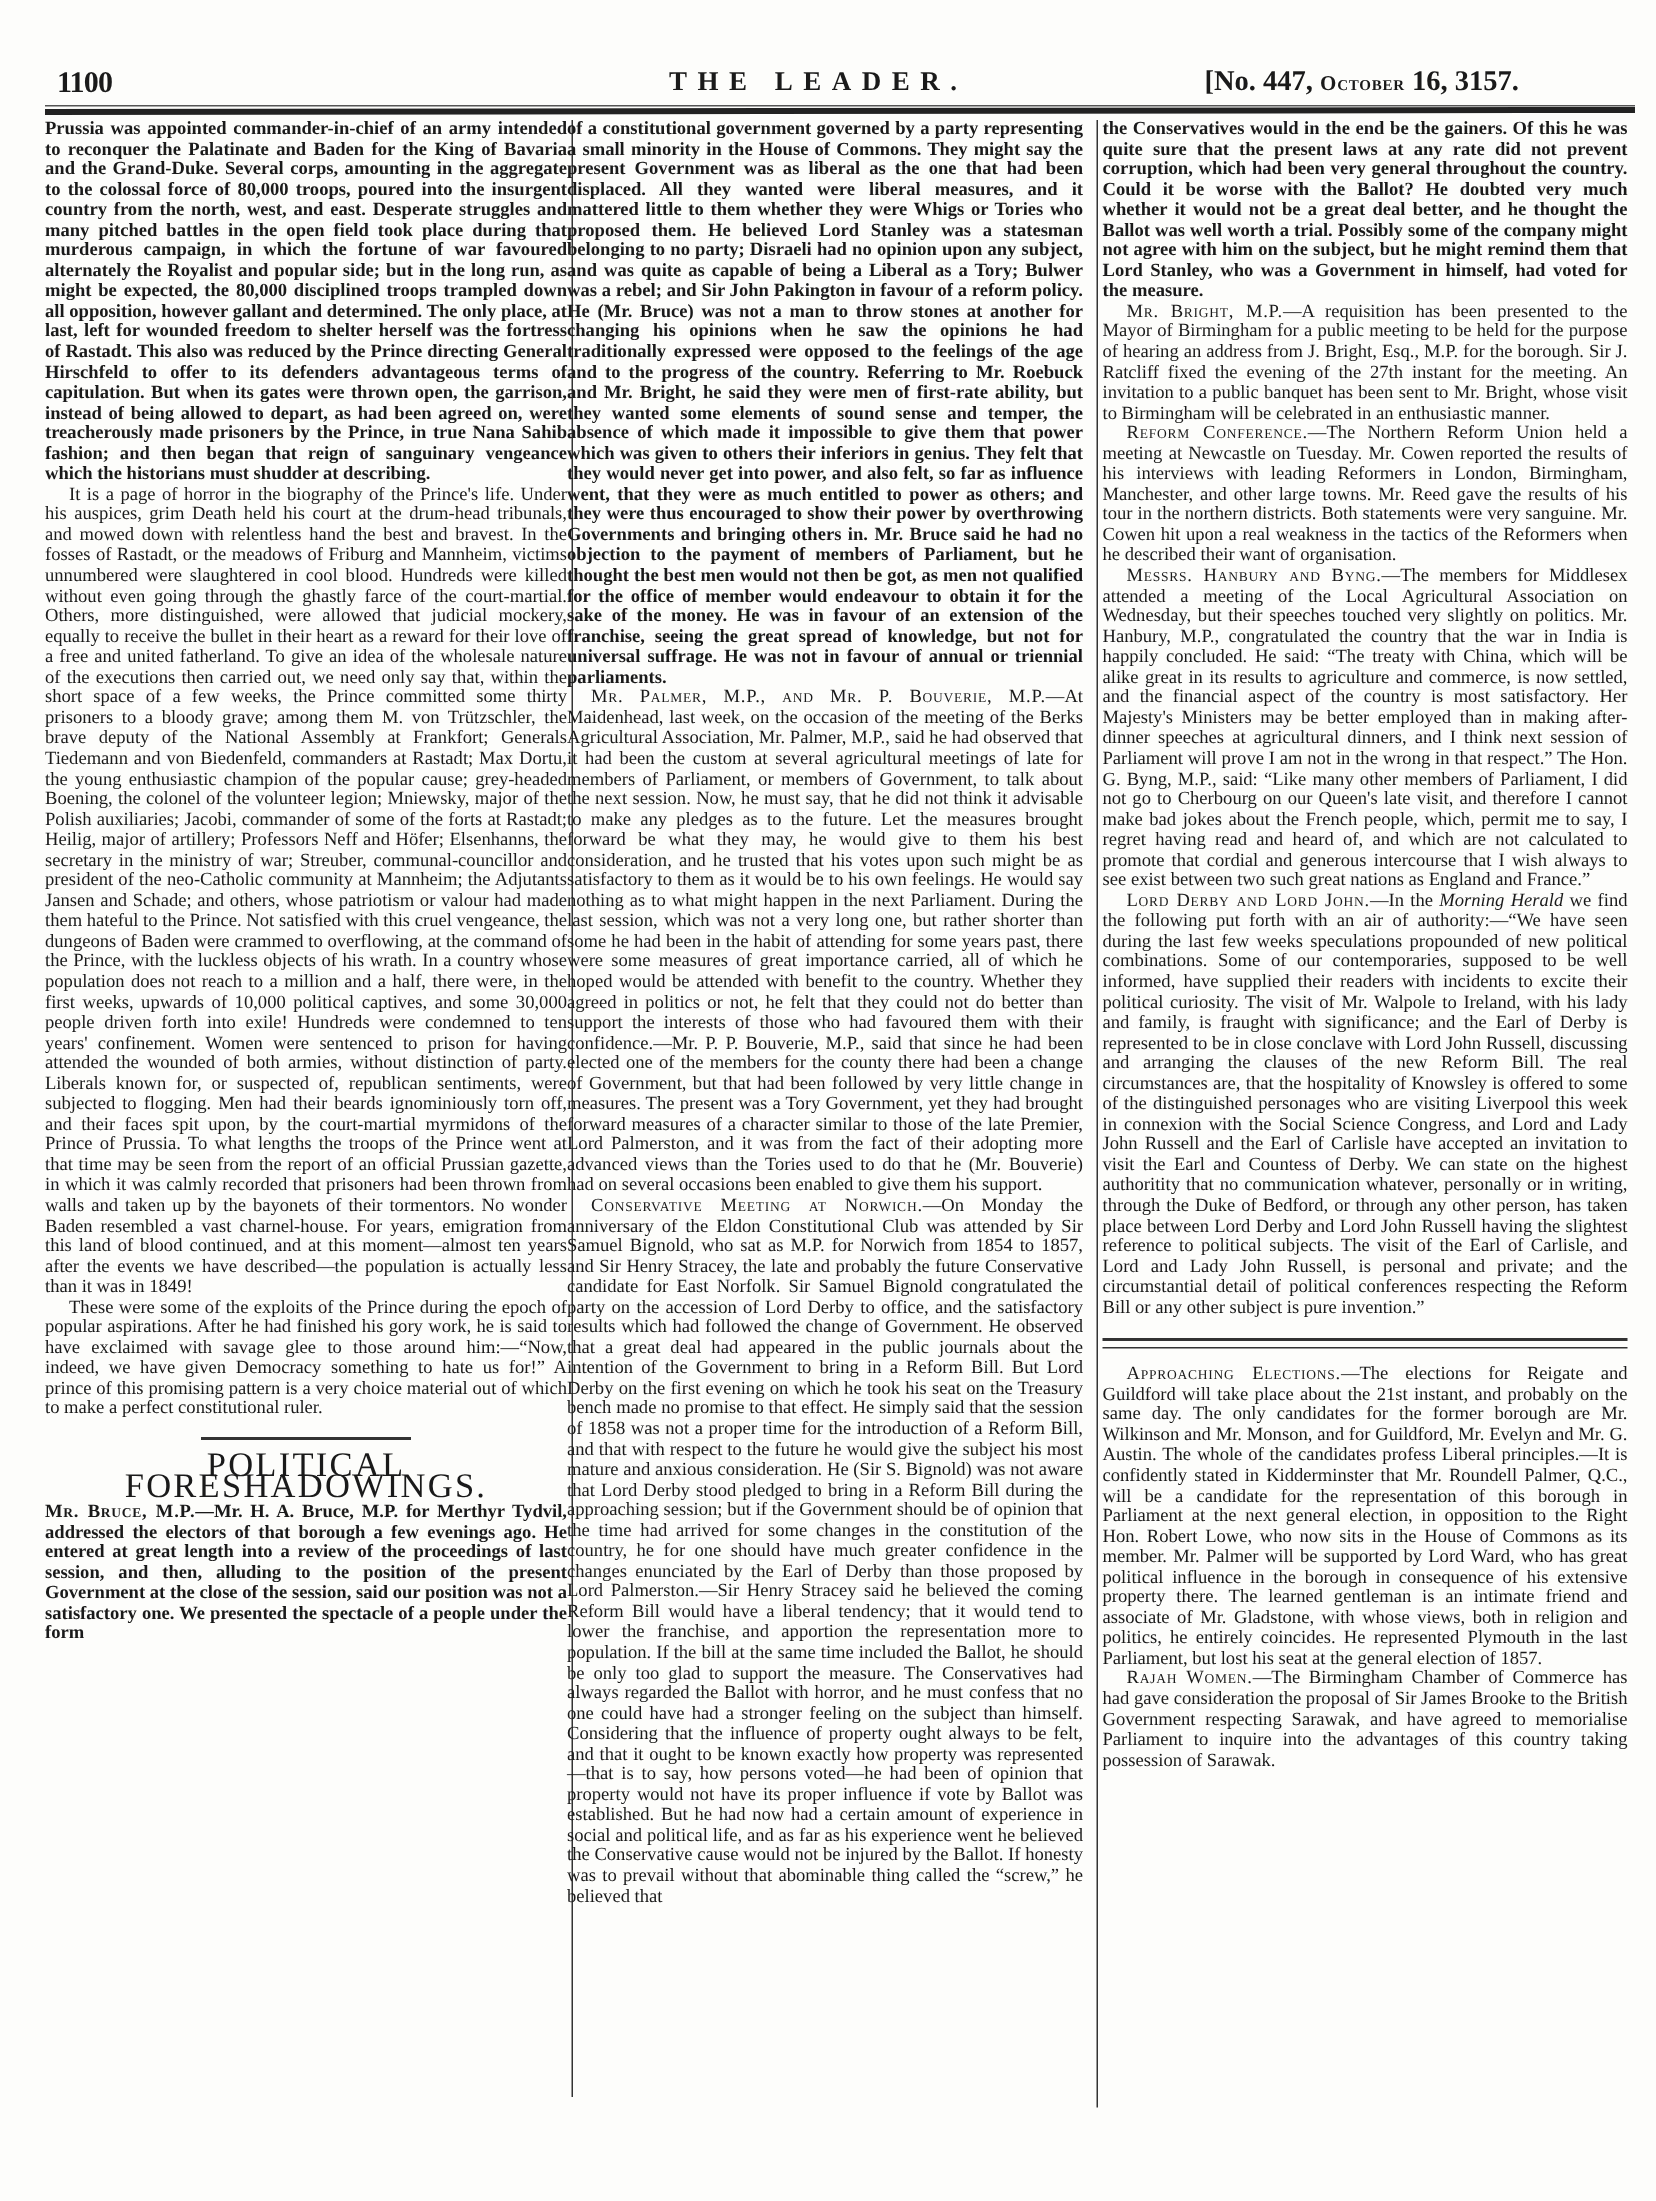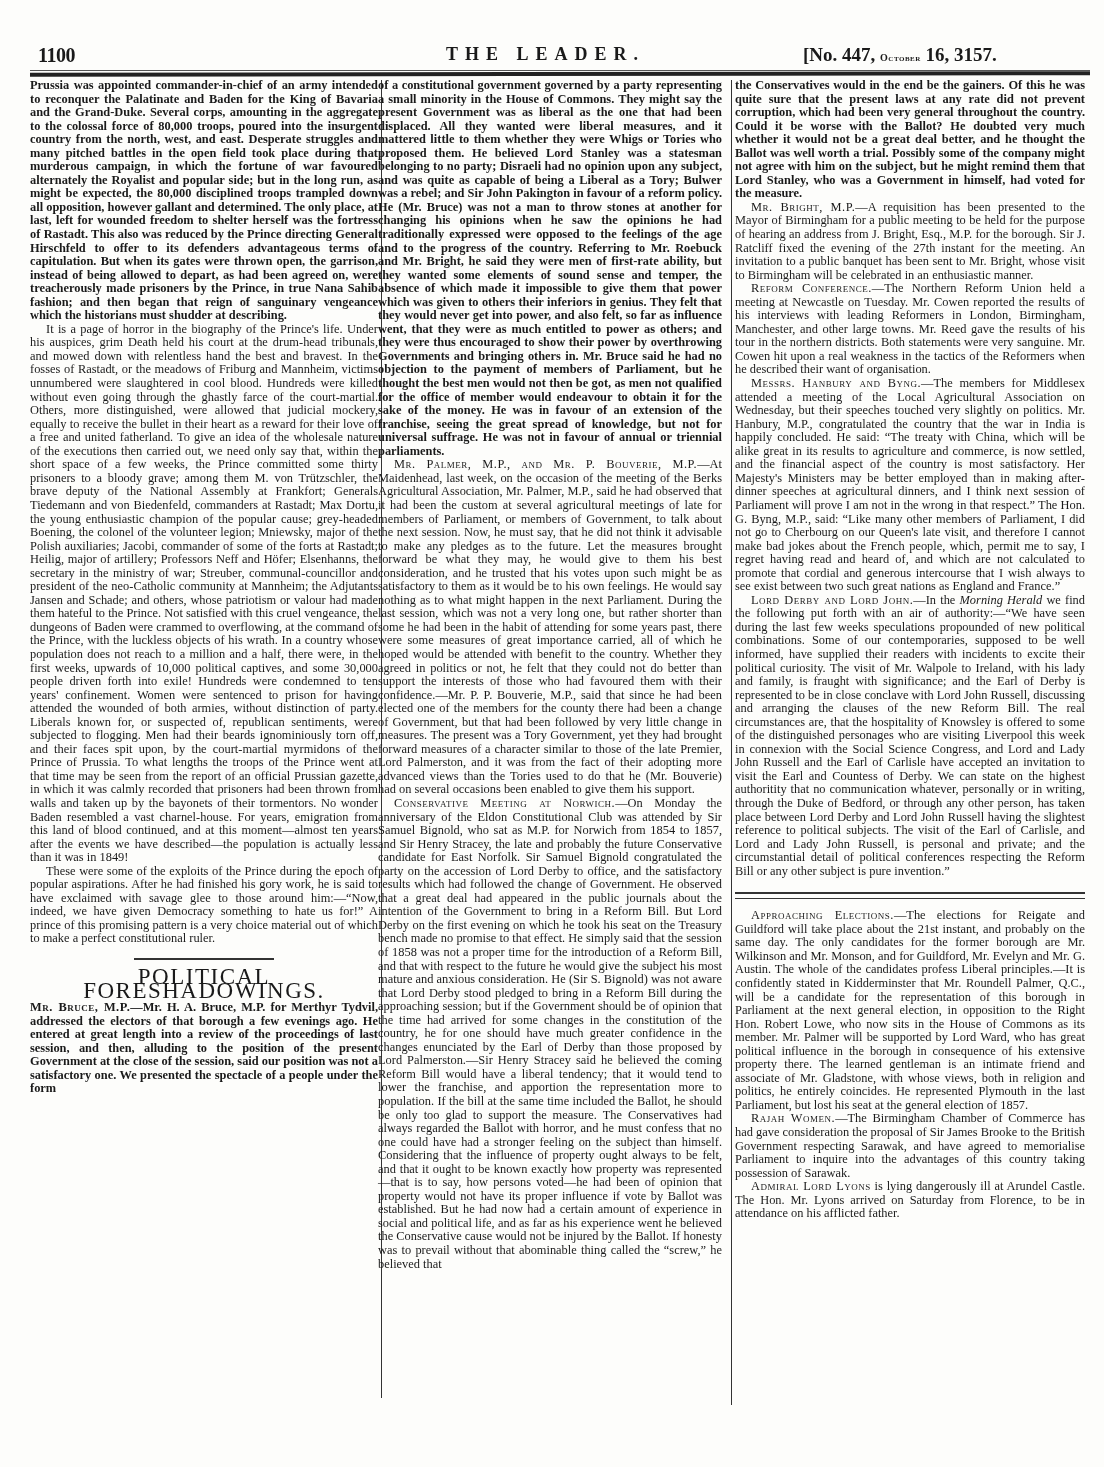--- a/index.html
+++ b/index.html
@@ -2,21 +2,21 @@
 <html><head>
 <meta charset="utf-8">
 <style>
   html, body { margin:0; padding:0; background:#fdfdfb; }
   body { width:1104px; height:1467px; position:relative; overflow:hidden;
          font-family:"Liberation Serif","DejaVu Serif",serif; color:#1a1a1a; }
   .header { position:absolute; left:38px; top:44px; width:1050px; height:26px; }
   .page-num { position:absolute; left:0; top:0; font-size:20px; font-weight:bold; letter-spacing:-0.5px; }
   .masthead { position:absolute; left:408px; top:0; font-size:18px; letter-spacing:7px; font-weight:bold; }
   .issue { position:absolute; left:765px; top:0; font-size:19px; font-weight:bold; }
-  .issue .sc { font-size:10px; }
+  .issue .sc { font-size:14px; }
   .rule-top { position:absolute; left:30px; top:72px; width:1060px; height:4px; background:#222;
               transform:rotate(-0.08deg); }
   .rule-top2 { position:absolute; left:30px; top:70px; width:1060px; height:1px; background:#555; }
   .col { position:absolute; top:79px; font-size:12.4px; line-height:13.55px; text-align:justify; hyphens:manual; }
   .col p { margin:0; text-indent:16px; }
   .col p.noind { text-indent:0;font-weight:bold; }
   .col1 { left:30px; width:348px; }
   .col2 { left:366px; width:344px;margin-left:12px; }
   .col3 { left:735px; width:350px; }
   .vsep { position:absolute; width:1px; background:#333; }
@@ -58,14 +58,13 @@
 
 <div class="col col3">
   <p class="noind">the Conservatives would in the end be the gainers. Of this he was quite sure that the present laws at any rate did not prevent corruption, which had been very general throughout the country. Could it be worse with the Ballot? He doubted very much whether it would not be a great deal better, and he thought the Ballot was well worth a trial. Possibly some of the company might not agree with him on the subject, but he might remind them that Lord Stanley, who was a Government in himself, had voted for the measure.</p>
   <p><span class="sc">Mr. Bright, M.P.</span><span>—A requisition has been presented to the Mayor of Birmingham for a public meeting to be held for the purpose of hearing an address from J. Bright, Esq., M.P. for the borough. Sir J. Ratcliff fixed the evening of the 27th instant for the meeting. An invitation to a public banquet has been sent to Mr. Bright, whose visit to Birmingham will be celebrated in an enthusiastic manner.</span></p>
   <p><span class="sc">Reform Conference.</span><span>—The Northern Reform Union held a meeting at Newcastle on Tuesday. Mr. Cowen reported the results of his interviews with leading Reformers in London, Birmingham, Manchester, and other large towns. Mr. Reed gave the results of his tour in the northern districts. Both statements were very sanguine. Mr. Cowen hit upon a real weakness in the tactics of the Reformers when he described their want of organisation.</span></p>
   <p><span class="sc">Messrs. Hanbury and Byng.</span><span>—The members for Middlesex attended a meeting of the Local Agricultural Association on Wednesday, but their speeches touched very slightly on politics. Mr. Hanbury, M.P., congratulated the country that the war in India is happily concluded. He said: “The treaty with China, which will be alike great in its results to agriculture and commerce, is now settled, and the financial aspect of the country is most satisfactory. Her Majesty's Ministers may be better employed than in making after-dinner speeches at agricultural dinners, and I think next session of Parliament will prove I am not in the wrong in that respect.” The Hon. G. Byng, M.P., said: “Like many other members of Parliament, I did not go to Cherbourg on our Queen's late visit, and therefore I cannot make bad jokes about the French people, which, permit me to say, I regret having read and heard of, and which are not calculated to promote that cordial and generous intercourse that I wish always to see exist between two such great nations as England and France.”</span></p>
   <p><span class="sc">Lord Derby and Lord John.</span><span>—In the </span><em>Morning Herald</em><span> we find the following put forth with an air of authority:—“We have seen during the last few weeks speculations propounded of new political combinations. Some of our contemporaries, supposed to be well informed, have supplied their readers with incidents to excite their political curiosity. The visit of Mr. Walpole to Ireland, with his lady and family, is fraught with significance; and the Earl of Derby is represented to be in close conclave with Lord John Russell, discussing and arranging the clauses of the new Reform Bill. The real circumstances are, that the hospitality of Knowsley is offered to some of the distinguished personages who are visiting Liverpool this week in connexion with the Social Science Congress, and Lord and Lady John Russell and the Earl of Carlisle have accepted an invitation to visit the Earl and Countess of Derby. We can state on the highest authoritity that no communication whatever, personally or in writing, through the Duke of Bedford, or through any other person, has taken place between Lord Derby and Lord John Russell having the slightest reference to political subjects. The visit of the Earl of Carlisle, and Lord and Lady John Russell, is personal and private; and the circumstantial detail of political conferences respecting the Reform Bill or any other subject is pure invention.”</span></p>
   <div class="dblrule"></div>
   <p><span class="sc">Approaching Elections.</span><span>—The elections for Reigate and Guildford will take place about the 21st instant, and probably on the same day. The only candidates for the former borough are Mr. Wilkinson and Mr. Monson, and for Guildford, Mr. Evelyn and Mr. G. Austin. The whole of the candidates profess Liberal principles.—It is confidently stated in Kidderminster that Mr. Roundell Palmer, Q.C., will be a candidate for the representation of this borough in Parliament at the next general election, in opposition to the Right Hon. Robert Lowe, who now sits in the House of Commons as its member. Mr. Palmer will be supported by Lord Ward, who has great political influence in the borough in consequence of his extensive property there. The learned gentleman is an intimate friend and associate of Mr. Gladstone, with whose views, both in religion and politics, he entirely coincides. He represented Plymouth in the last Parliament, but lost his seat at the general election of 1857.</span></p>
   <p><span class="sc">Rajah Women.</span><span>—The Birmingham Chamber of Commerce has had gave consideration the proposal of Sir James Brooke to the British Government respecting Sarawak, and have agreed to memorialise Parliament to inquire into the advantages of this country taking possession of Sarawak.</span></p>
-  <p><span class="sc">Admiral Lord Lyons</span><span> is lying dangerously ill at Arundel Castle. The Hon. Mr. Lyons arrived on Saturday from Florence, to be in attendance on his afflicted father.</span></p>
 </div>
 
 </body></html>

